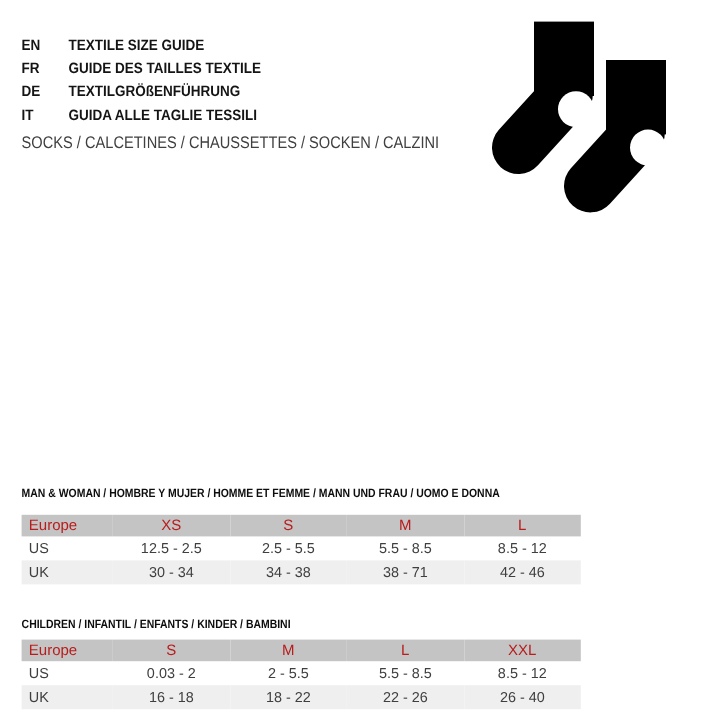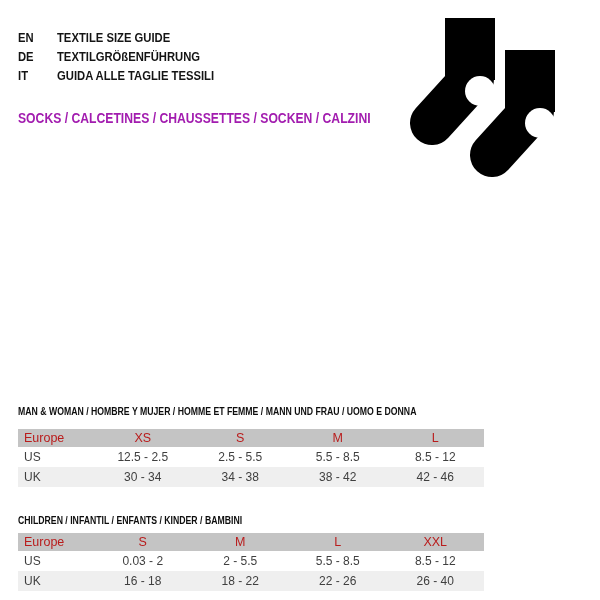--- a/index.html
+++ b/index.html
@@ -17,21 +17,21 @@
   .lang-code, .lang-label {
     font-size: 12.5px; font-weight: bold; color: #141414;
     white-space: nowrap; display: inline-block;
     transform: scaleX(0.9); transform-origin: 0 50%;
   }
   .lang-code { width: 39px; flex: 0 0 39px; }
 
   
   .category {
     position: absolute; left: 18px; top: 110px;
-    font-size: 14px; font-weight: bold; color: #a21caf; line-height: 16px;
+    font-size: 14px; font-weight: normal; color: #404040; line-height: 16px;
   }
   .cond { display: inline-block; transform: scaleX(0.87); transform-origin: 0 0; white-space: nowrap; }
 
   
   .icon-wrap { position: absolute; left: 410px; top: 15px; width: 150px; height: 180px; }
 
   
   .section-title {
     position: absolute; left: 18px;
     font-size: 10px; font-weight: bold; color: #0d0d0d; line-height: 14px;
@@ -59,20 +59,24 @@
 </style>
 </head>
 <body>
 
 <div class="page">
 
   <div class="lang-list">
       <div class="lang-row">
         <span class="lang-code">EN</span>
         <span class="lang-label">TEXTILE SIZE GUIDE</span>
+      </div>
+      <div class="lang-row">
+        <span class="lang-code">FR</span>
+        <span class="lang-label">GUIDE DES TAILLES TEXTILE</span>
       </div>
       <div class="lang-row">
         <span class="lang-code">DE</span>
         <span class="lang-label">TEXTILGRÖßENFÜHRUNG</span>
       </div>
       <div class="lang-row">
         <span class="lang-code">IT</span>
         <span class="lang-label">GUIDA ALLE TAGLIE TESSILI</span>
       </div>
     </div>
@@ -120,21 +124,21 @@
           <td>US</td>
           <td>12.5 - 2.5</td>
           <td>2.5 - 5.5</td>
           <td>5.5 - 8.5</td>
           <td>8.5 - 12</td>
         </tr>
         <tr>
           <td>UK</td>
           <td>30 - 34</td>
           <td>34 - 38</td>
-          <td>38 - 42</td>
+          <td>38 - 71</td>
           <td>42 - 46</td>
         </tr>
       </tbody>
   </table>
 
   <div class="section-title" id="title-1">
     <span class="cond">CHILDREN / INFANTIL / ENFANTS / KINDER / BAMBINI</span>
   </div>
   <table class="size-table" id="table-1">
     <colgroup>

